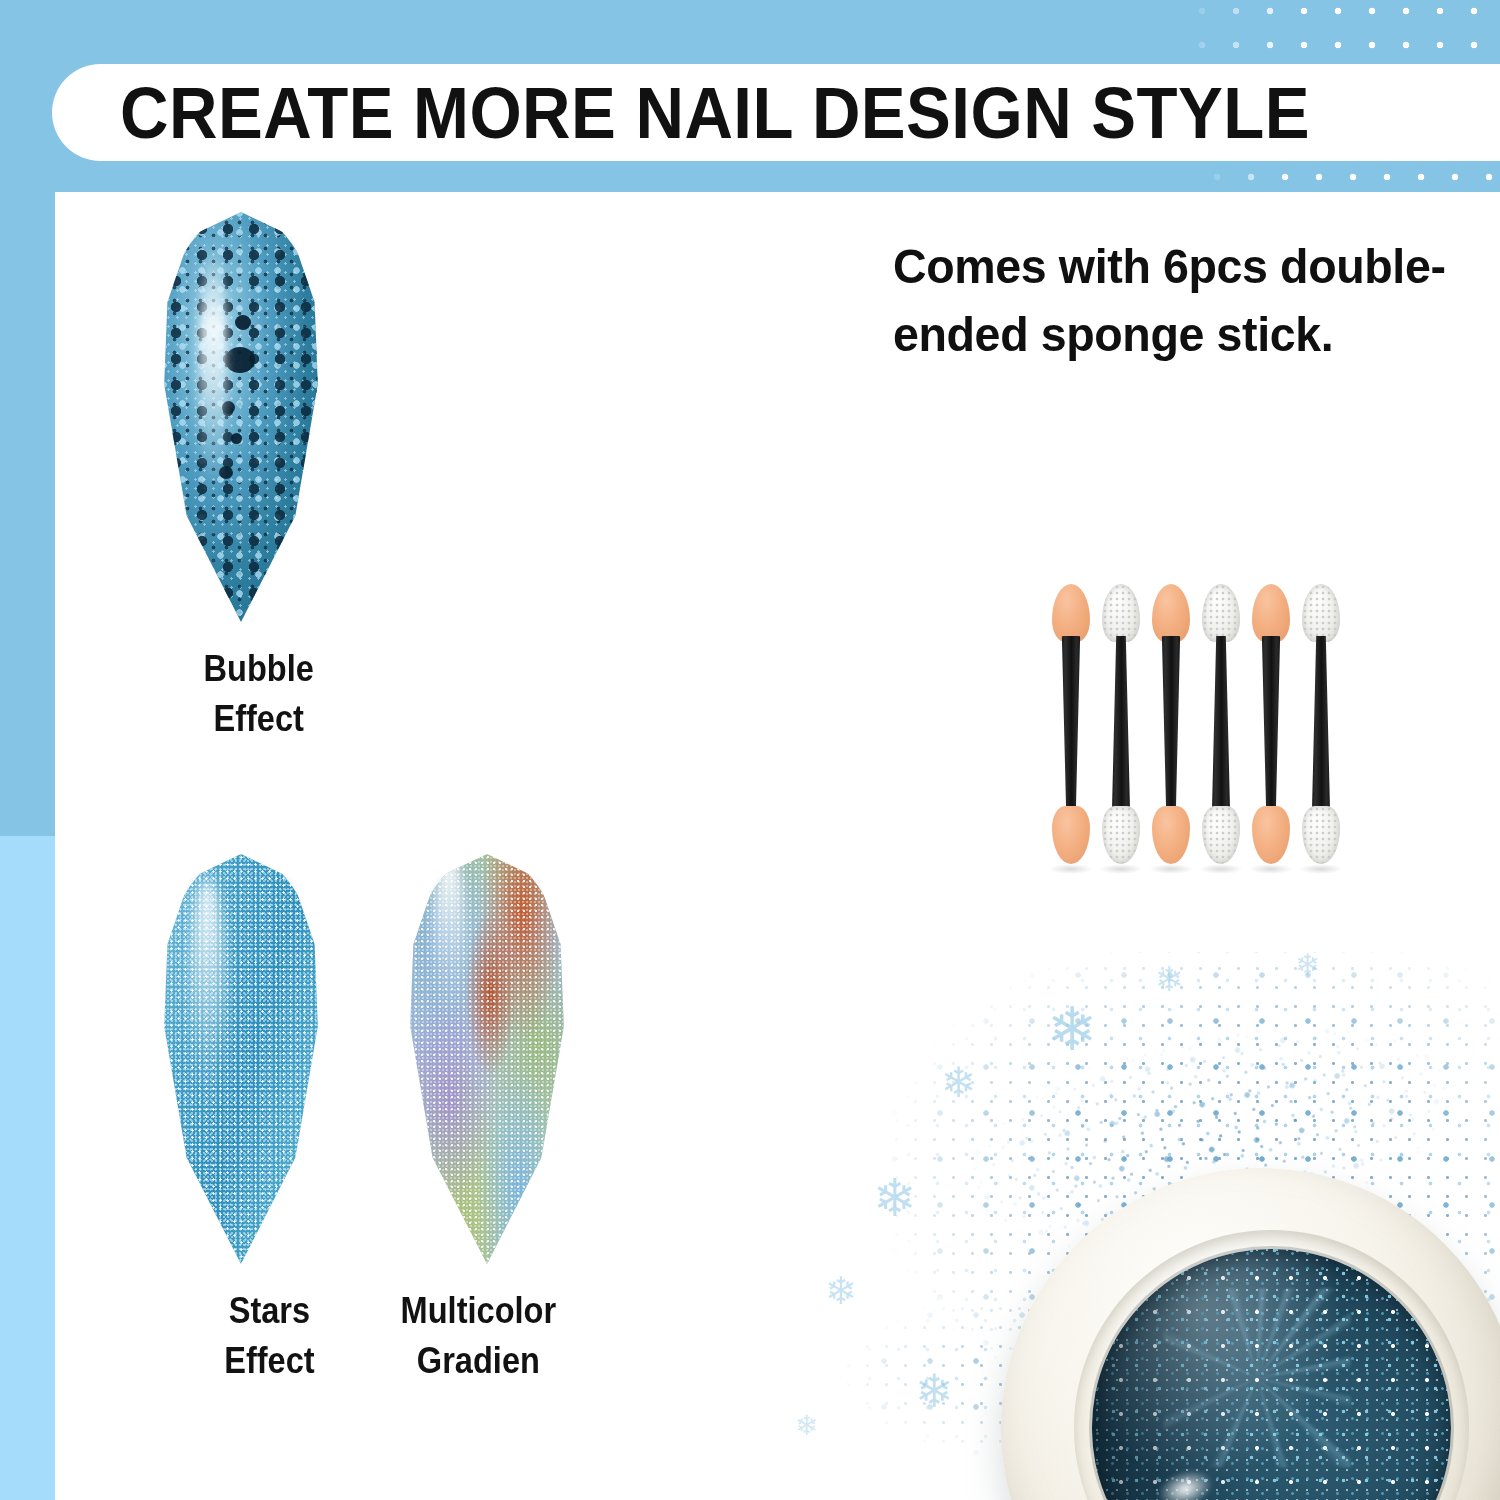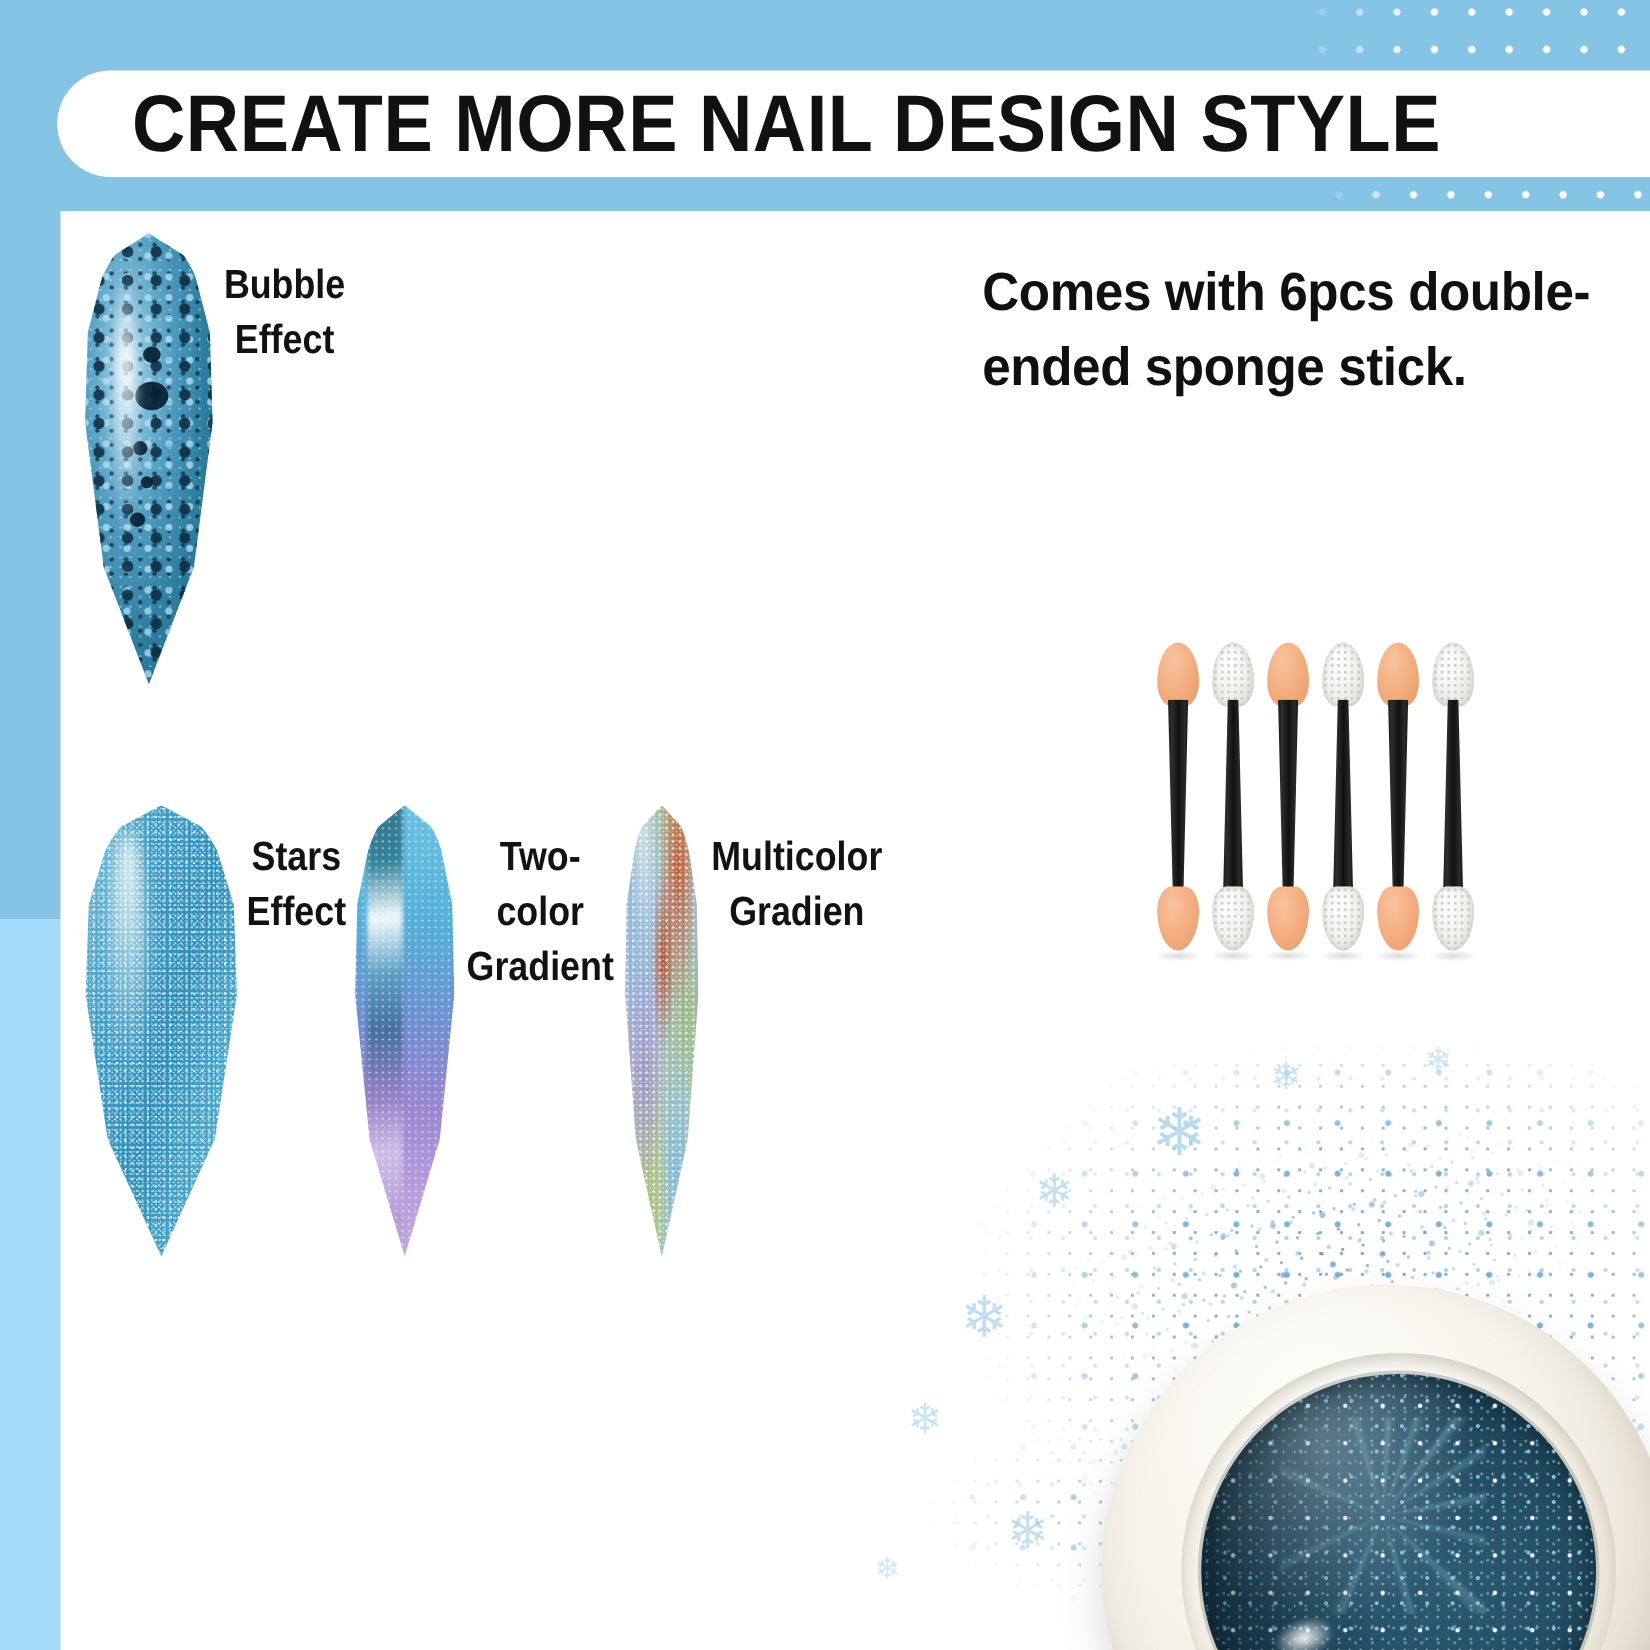--- a/index.html
+++ b/index.html
@@ -38,21 +38,21 @@
     font-weight:700;font-size:73px;line-height:73px;letter-spacing:0.5px;
     color:#111111;white-space:nowrap;
     transform:scaleX(0.92);transform-origin:left center;}
 
   
   .panel{position:absolute;left:55px;top:192px;width:1445px;height:1308px;background:#ffffff;overflow:hidden;}
 
   
   .nail-grid{position:absolute;left:20px;top:20px;width:740px;}
   .nail-row{display:flex;}
-  .nail-cell{width:246px;display:flex;flex-direction:row;align-items:flex-start;}
+  .nail-cell{width:246px;display:flex;flex-direction:column;align-items:flex-end;}
   .nail-art{position:relative;width:160px;height:410px;}
   .nail-label{margin-top:22px;text-align:center;
     font-family:"Liberation Sans", sans-serif;
     font-weight:700;font-size:37px;line-height:50px;color:#121212;
     transform:scaleX(0.88);}
 
   
   .nail-shape{position:absolute;inset:0;
     border-radius:50% 50% 46% 46% / 34% 34% 66% 66%;
     clip-path:polygon(50% 100%, 16% 74%, 2% 42%, 4% 22%, 18% 6%, 50% 0%, 82% 6%, 96% 22%, 98% 42%, 84% 74%);
@@ -317,33 +317,20 @@
               <div class="stars-glit"></div>
               <div class="stars-shine"></div>
             </div>
           </div>
           <div class="nail-label">
             <span>Stars</span><br>
             <span>Effect</span>
           </div>
         </div>
 
-        <div class="nail-cell">
-          <div class="nail-art">
-            <div class="nail-shape">
-              <div class="two-base"></div>
-              <div class="two-chrome"></div>
-              <div class="two-glit"></div>
-            </div>
-          </div>
-          <div class="nail-label">
-            <span>Two-color</span><br>
-            <span>Gradient</span>
-          </div>
-        </div>
 
         <div class="nail-cell">
           <div class="nail-art">
             <div class="nail-shape">
               <div class="multi-base"></div>
               <div class="multi-glit"></div>
               <div class="multi-shine"></div>
             </div>
           </div>
           <div class="nail-label">

